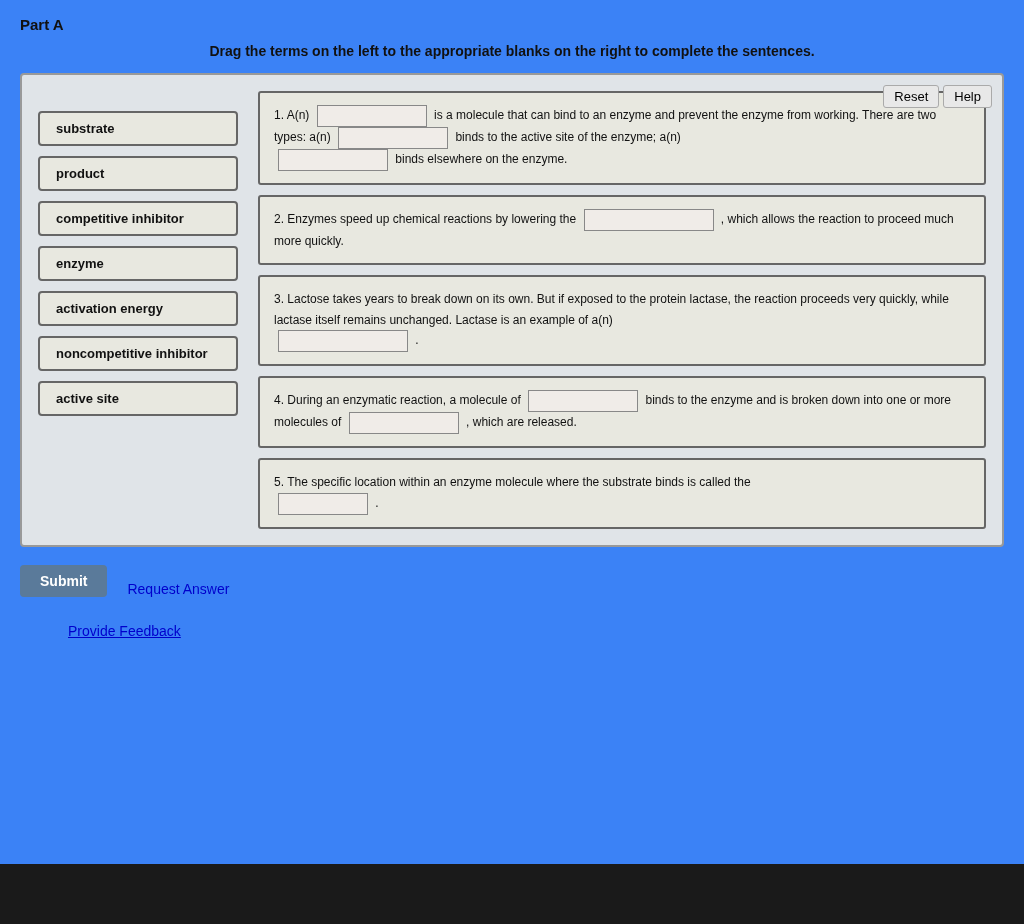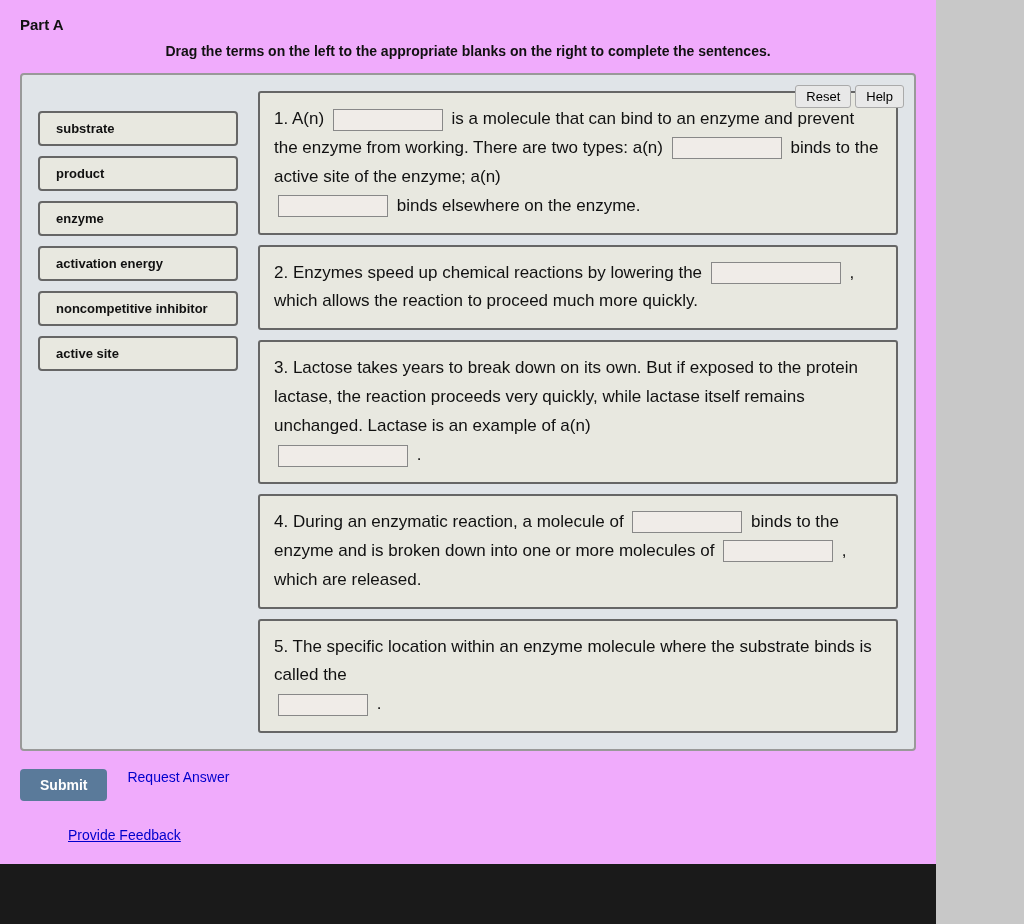--- a/index.html
+++ b/index.html
@@ -3,23 +3,23 @@
   <meta charset="utf-8">
   <style>
     * { box-sizing: border-box; margin: 0; padding: 0; }
     body {
       font-family: Arial, sans-serif;
       background: #c8c8c8;
       font-size: 14px;
       color: #111;
     }
     .page {
-      width: 936px;
+      width: 1024px;
       min-height: 924px;
-      background: #f0abfc;
+      background: #3b82f6;
       padding: 16px 20px;
       position: relative;
     }
     .part-label {
       font-size: 15px;
       font-weight: bold;
       margin-bottom: 10px;
     }
     .instructions {
       font-size: 14px;
@@ -76,42 +76,42 @@
       flex: 1;
       display: flex;
       flex-direction: column;
       gap: 10px;
     }
     .sentence-box {
       background: #e8e8e0;
       border: 2px solid #666;
       border-radius: 3px;
       padding: 12px 14px;
-      font-size: 17px;
+      font-size: 12px;
       line-height: 1.7;
     }
     .blank {
       display: inline-block;
       width: 110px;
       height: 22px;
       border: 1px solid #888;
       background: #f0ece8;
       vertical-align: middle;
       margin: 0 4px;
     }
     .blank-sm {
       width: 90px;
     }
     .blank-lg {
       width: 130px;
     }
     
     .bottom-bar {
       display: flex;
-      align-items: flex-start;
+      align-items: flex-end;
       gap: 20px;
       margin-top: 18px;
     }
     .submit-btn {
       background: #5a7a9a;
       color: white;
       border: none;
       border-radius: 4px;
       padding: 8px 20px;
       font-size: 14px;
@@ -152,20 +152,21 @@
 
   <div class="main-box">
     <div class="top-buttons">
       <button class="top-btn">Reset</button>
       <button class="top-btn">Help</button>
     </div>
 
     <div class="terms-column">
       <div class="term-item">substrate</div>
       <div class="term-item">product</div>
+      <div class="term-item">competitive inhibitor</div>
       <div class="term-item">enzyme</div>
       <div class="term-item">activation energy</div>
       <div class="term-item">noncompetitive inhibitor</div>
       <div class="term-item">active site</div>
     </div>
 
     <div class="sentences-column">
 
       <div class="sentence-box">
         <span>1. A(n)</span>

